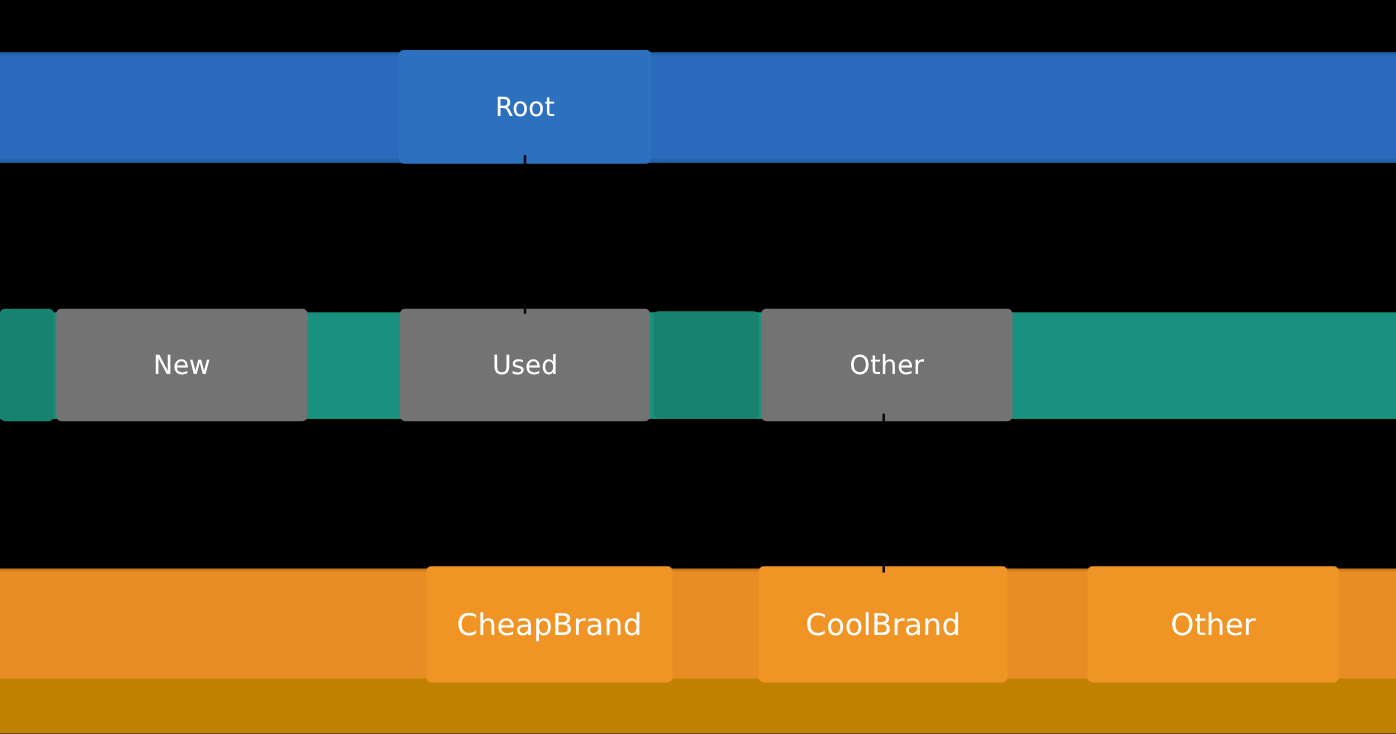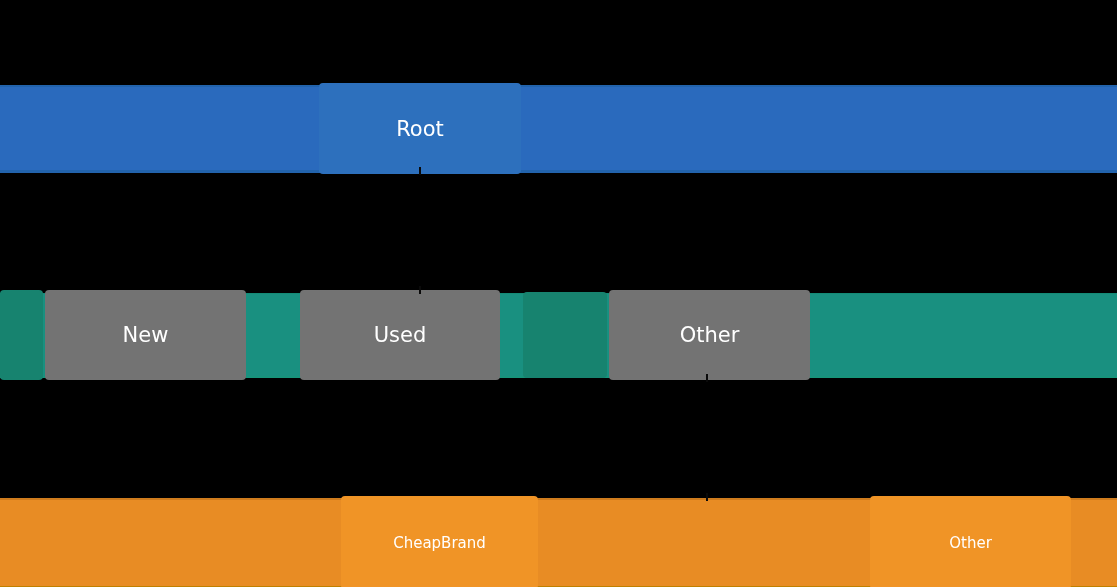--- a/index.html
+++ b/index.html
@@ -7,21 +7,21 @@
     width: 1117px; height: 587px;
     background: #000000;
     overflow: hidden;
     font-family: "DejaVu Sans", "Liberation Sans", sans-serif;
   }
   #stage {
     position: relative;
     width: 1117px; height: 587px;
     background: #000000;
   }
-  .bar, .node, .strip, .stub { position: absolute; box-sizing: border-box; margin-top: 43px; }
+  .bar, .node, .strip, .stub { position: absolute; box-sizing: border-box; }
 
   .node {
     display: flex; align-items: center; justify-content: center;
     color: #ffffff;
     font-size: 21px;
     border-radius: 4px;
     z-index: 3;
   }
 
   
@@ -38,33 +38,33 @@
   .l2-bar {
     left: 0; top: 250px; width: 1117px; height: 85px;
     background: #199080;
     border-top: 1px solid #148a76;
     border-bottom: 2px solid #17947b;
     z-index: 1;
   }
   .l2-node { background: #737373; top: 247px; height: 90px; }
   .node-l2-small-left { left: 0; top: 247px; width: 43px; height: 90px; background: #17836f; }
   .node-new   { left: 45px;  width: 201px; }
-  .node-used  { left: 300px; width: 200px; }
+  .node-used  { left: 320px; width: 200px; }
   .node-l2-small-mid { left: 523px; top: 249px; width: 84px; height: 86px; background: #17836f; }
   .node-other { left: 609px; width: 201px; }
 
   
   .l3-bar {
     left: 0; top: 455px; width: 1117px; height: 90px;
     background: #e88c24;
     border-top: 2px solid #cf7c1d;
     border-bottom: 2px solid #cf7c1d;
     z-index: 1;
   }
-  .l3-node { background: #f09426; top: 453px; height: 93px; font-size: 15px; }
+  .l3-node { background: #f09426; top: 453px; height: 93px; font-size: 24px; }
   .node-cheapbrand { left: 341px; width: 197px; }
   .node-coolbrand  { left: 607px; width: 199px; }
   .node-other2     { left: 870px; width: 201px; }
 
   
   .l4-strip {
     left: 0; top: 543px; width: 1117px; height: 44px;
     background: #c08000;
     z-index: 1;
   }
@@ -91,17 +91,18 @@
 
   <div class="bar l2-bar"></div>
   <div class="node node-l2-small-left"></div>
   <div class="node l2-node node-new">New</div>
   <div class="node l2-node node-used">Used</div>
   <div class="node node-l2-small-mid"></div>
   <div class="node l2-node node-other">Other</div>
 
   <div class="bar l3-bar"></div>
   <div class="node l3-node node-cheapbrand">CheapBrand</div>
+  <div class="node l3-node node-coolbrand">CoolBrand</div>
   <div class="node l3-node node-other2">Other</div>
 
   <div class="strip l4-strip"></div>
 
 </div>
 
 </body></html>

